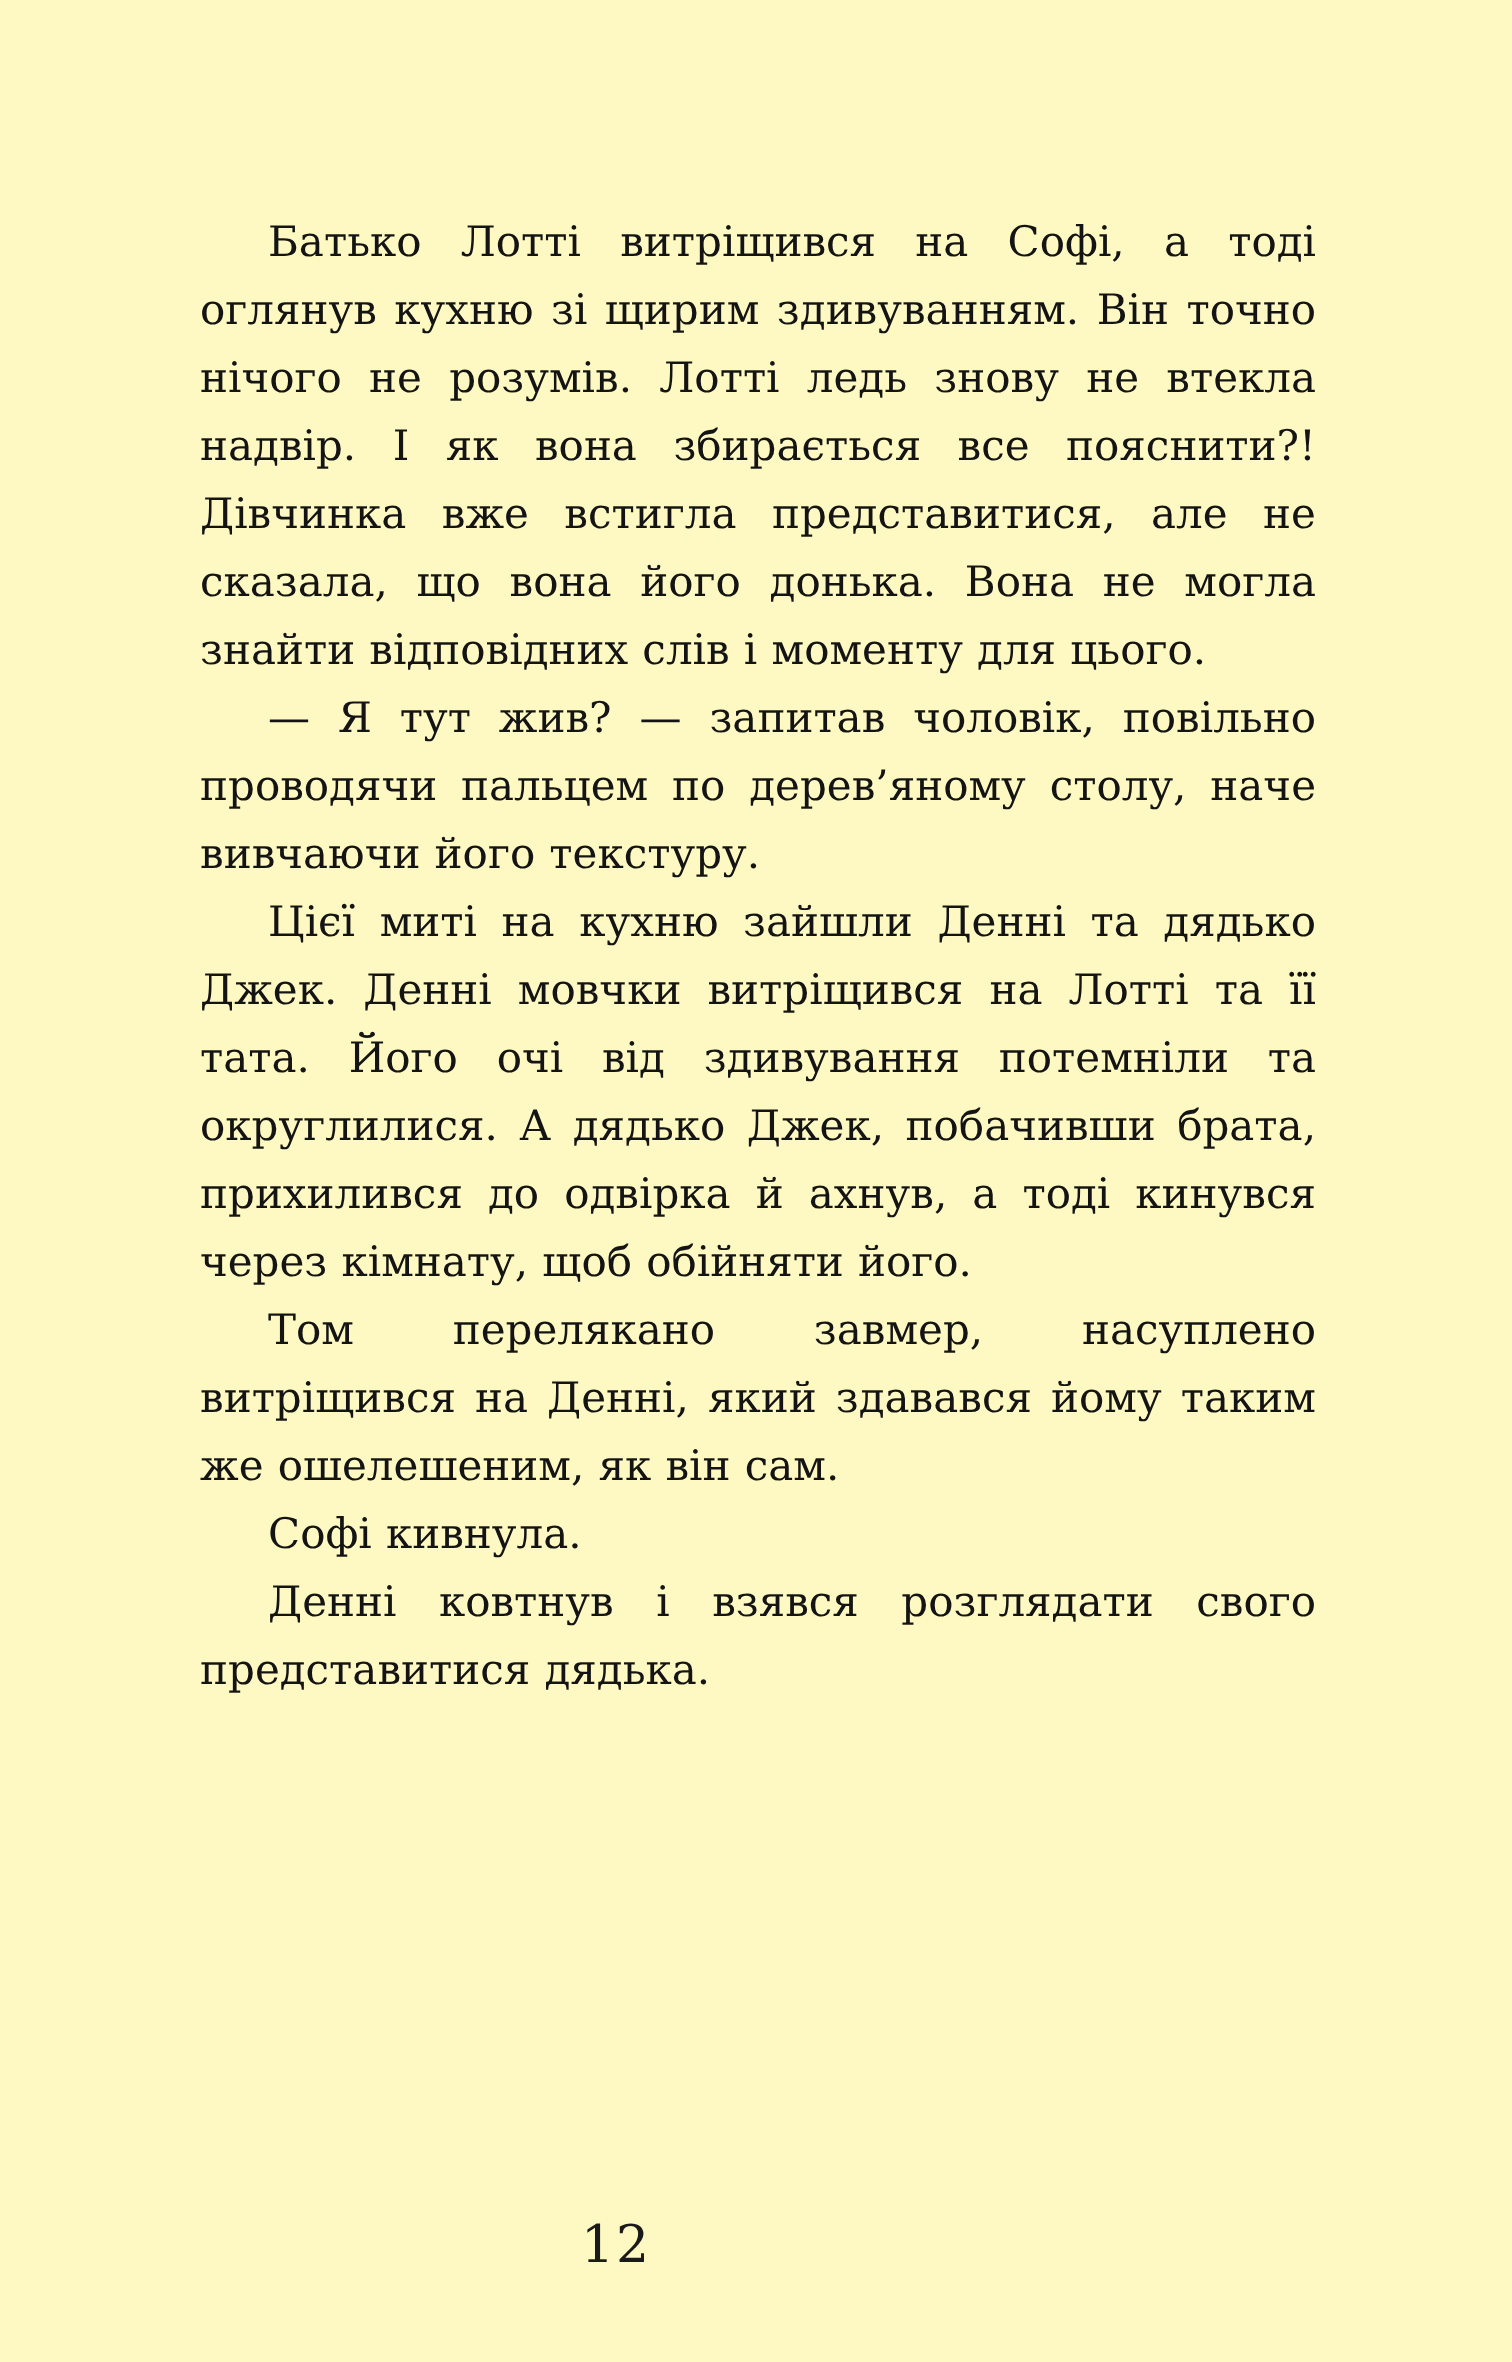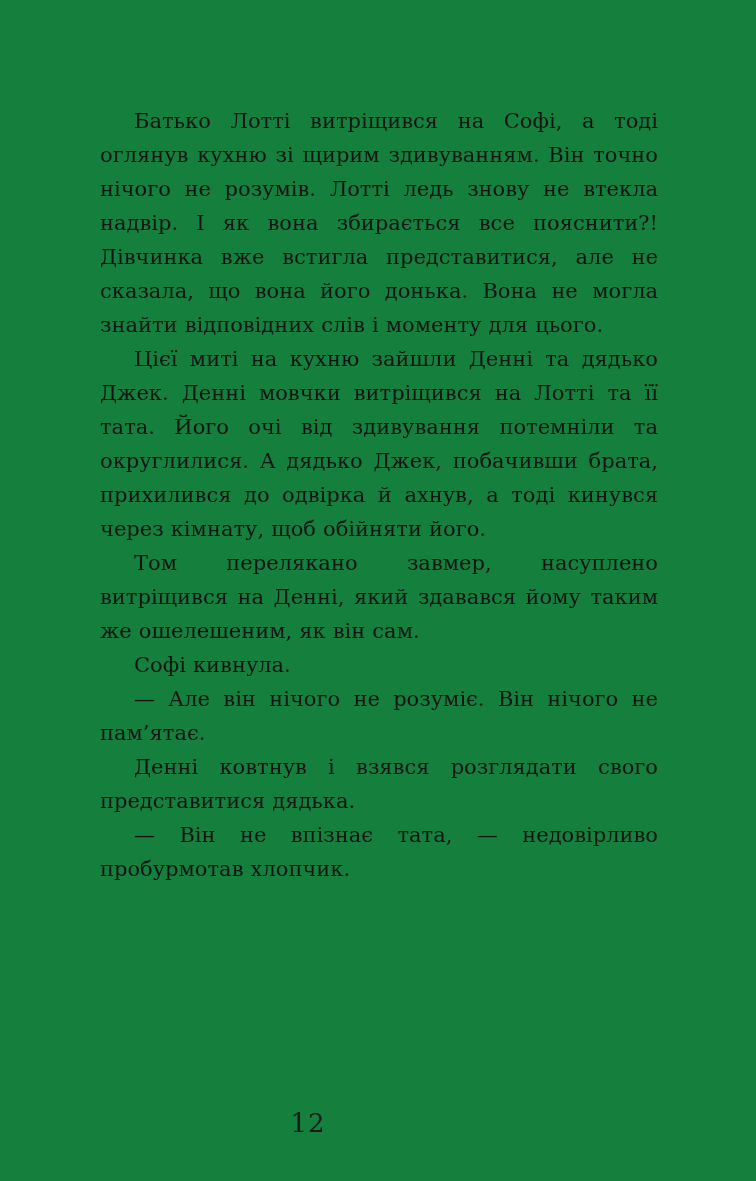--- a/index.html
+++ b/index.html
@@ -5,21 +5,21 @@
     html, body {
       margin: 0;
       padding: 0;
       background: #ffffff;
       font-family: "DejaVu Serif", "Liberation Serif", serif;
     }
     .book-page {
       position: relative;
       width: 756px;
       height: 1181px;
-      background: #15803d;
+      background: #fef9c3;
       overflow: hidden;
     }
     .text-block {
       position: absolute;
       top: 104px;
       left: 100px;
       width: 558px;
       color: #141414;
     }
     .text-block p {
@@ -42,21 +42,20 @@
       color: #1a1a1a;
       letter-spacing: 1px;
     }
   </style>
 </head>
 <body>
 
 <div class="book-page">
   <div class="text-block">
     <p>Батько Лотті витріщився на Софі, а тоді оглянув кухню зі щирим здивуванням. Він точно нічого не розумів. Лотті ледь знову не втекла надвір. І як вона збирається все пояснити?! Дівчинка вже встигла представитися, але не сказала, що вона його донька. Вона не могла знайти відповідних слів і моменту для цього.</p>
+    <p>— Я тут жив? — запитав чоловік, повільно проводячи пальцем по дерев’яному столу, наче вивчаючи його текстуру.</p>
     <p>Цієї миті на кухню зайшли Денні та дядько Джек. Денні мовчки витріщився на Лотті та її тата. Його очі від здивування потемніли та округлилися. А дядько Джек, побачивши брата, прихилився до одвірка й ахнув, а тоді кинувся через кімнату, щоб обійняти його.</p>
     <p>Том перелякано завмер, насуплено витріщився на Денні, який здавався йому таким же ошелешеним, як він сам.</p>
     <p>Софі кивнула.</p>
-    <p>— Але він нічого не розуміє. Він нічого не пам’ятає.</p>
     <p>Денні ковтнув і взявся розглядати свого представитися дядька.</p>
-    <p>— Він не впізнає тата, — недовірливо пробурмотав хлопчик.</p>
   </div>
   <div class="page-number">12</div>
 </div>
 
 </body></html>

